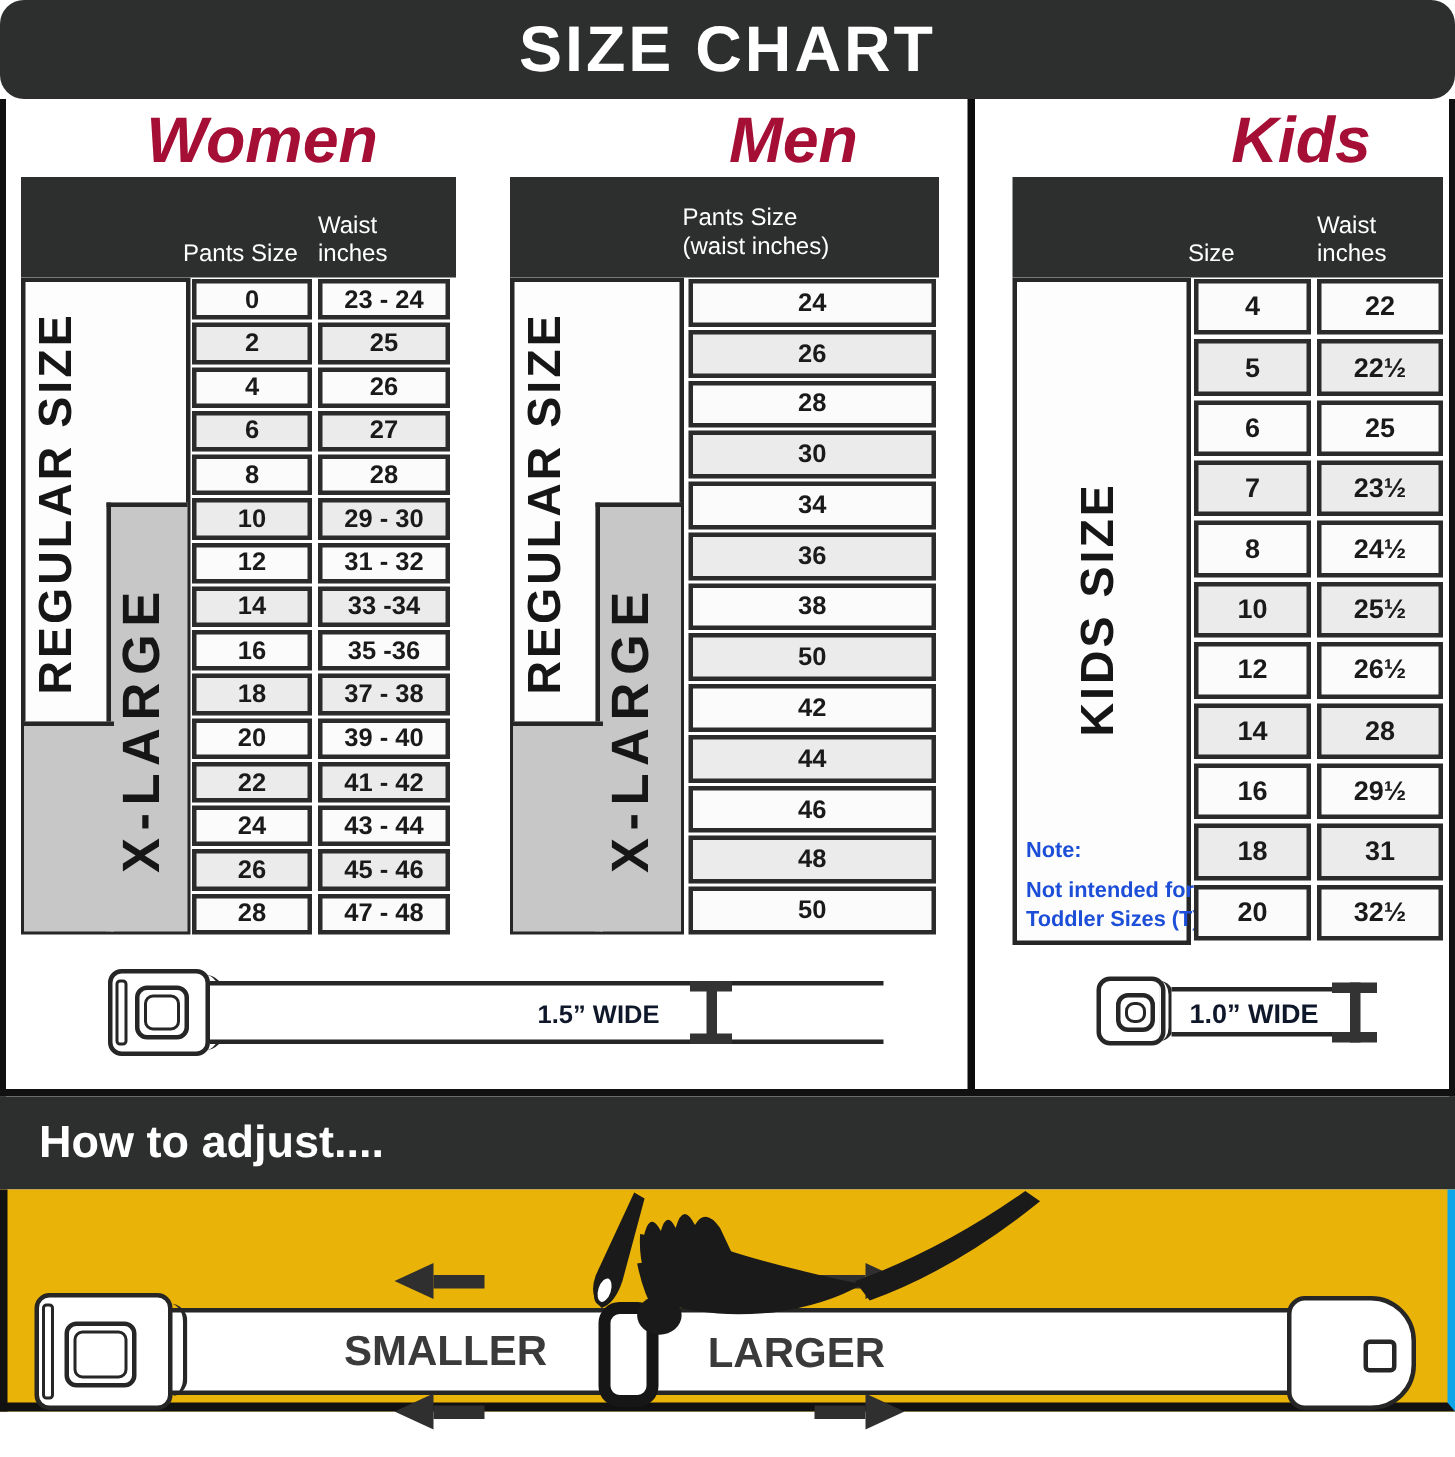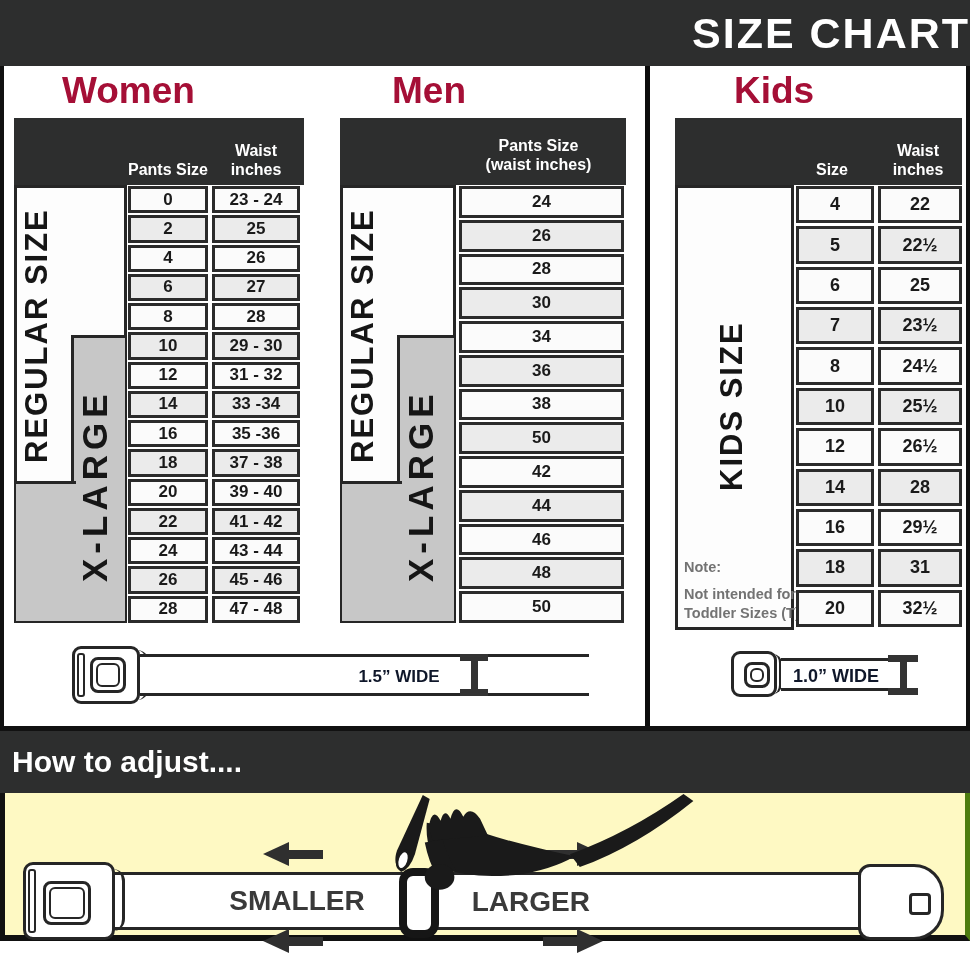--- a/index.html
+++ b/index.html
@@ -1,60 +1,60 @@
 <!DOCTYPE html>
 <html><head>
 <meta charset="utf-8">
 <style>
   * { margin:0; padding:0; box-sizing:border-box; }
   html,body { background:#ffffff; }
   body { font-family:"Liberation Sans", sans-serif; width:970px; }
   .page { position:relative; width:970px; height:971px; background:#fff; overflow:hidden; }
 
   
-  .banner { height:66px; background:#2d2e2e; display:flex; align-items:center; justify-content:flex-end; }
+  .banner { height:66px; background:#2d2e2e; display:flex; align-items:center; justify-content:center;border-radius:16px; }
   .banner span { color:#fff; font-size:43px; font-weight:700; letter-spacing:2px; }
 
   
   .content { position:relative; height:665px; background:#fff;
              border-left:4px solid #111; border-right:4px solid #111; border-bottom:5px solid #111; }
   .divider { position:absolute; left:641px; top:0; bottom:0; width:5px; background:#0c0c0c; }
 
-  .sec-h { position:absolute; top:4px; font-size:37px; font-weight:700; color:#a50f36; text-align:left; white-space:nowrap; }
+  .sec-h { position:absolute; top:4px; font-size:43px; font-weight:700; color:#a50f36; text-align:right; white-space:nowrap;font-style:italic; }
   .women-h { left:58px;  width:190px; }
   .men-h   { left:388px; width:180px; }
   .kids-h  { left:730px; width:180px; }
 
   
   .thead { position:absolute; top:52px; height:67px; background:#2d2e2e; color:#fff; }
   .w-head { left:10px;  width:290px; }
   .m-head { left:336px; width:286px; }
   .k-head { left:671px; width:287px; }
-  .th { position:absolute; bottom:5px; font-size:16px; font-weight:700; text-align:center; line-height:1.18; white-space:nowrap; }
+  .th { position:absolute; bottom:5px; font-size:16px; font-weight:400; line-height:1.18; white-space:nowrap; }
   .w-head .th-pants { left:108px; width:92px; }
   .w-head .th-waist { left:198px; width:88px; }
   .m-head .th-pants { left:115px; width:167px; bottom:10px; }
   .k-head .th-size  { left:117px; width:80px; }
   .k-head .th-waist { left:203px; width:80px; }
 
   
   .labelbox { position:absolute; top:119px; background:#fdfdfd; border:3px solid #262626; }
   .w-label { left:10px;  width:113px; height:438px; }
   .m-label { left:336px; width:116px; height:438px; }
   .k-label { left:671px; width:119px; height:445px; }
   .gray-right  { position:absolute; right:-1px; top:147px; bottom:-1px; left:54px; background:#c7c7c7;
                  border-left:3px solid #262626; border-top:3px solid #262626; }
   .gray-bottom { position:absolute; left:-1px; top:293px; bottom:-1px; width:60px; background:#c7c7c7;
                  border-top:3px solid #262626; }
   .vtext { position:absolute; writing-mode:vertical-rl; transform:rotate(180deg);
            font-weight:700; color:#161616; text-align:center; white-space:nowrap; }
   .v-regular { left:2px;  top:4px;   height:288px; font-size:31px; letter-spacing:2px; }
   .v-xlarge  { left:58px; top:160px; height:276px; font-size:35px; letter-spacing:5px; }
   .v-kids    { left:36px; top:116px; height:204px; font-size:31px; letter-spacing:2px; }
-  .note { position:absolute; left:6px; bottom:4px; font-size:14.5px; font-weight:600; color:#737373; line-height:1.3; white-space:nowrap; }
+  .note { position:absolute; left:6px; bottom:4px; font-size:14.5px; font-weight:600; color:#1d4ed8; line-height:1.3; white-space:nowrap; }
   .note .note-title { margin-bottom:8px; }
 
   
   .rows { position:absolute; display:flex; flex-direction:column; }
   .w-rows { left:124px; top:120px; width:172px; height:437px; gap:2px; }
   .m-rows { left:455px; top:120px; width:165px; height:437px; gap:2px; }
   .k-rows { left:792px; top:120px; width:166px; height:441px; gap:3px; }
   .row { flex:1; display:flex; gap:4px; }
   .cell { border:3px solid #2b2b2b; background:#fbfbfb; display:flex; align-items:center; justify-content:center;
           font-size:17px; font-weight:700; color:#1a1a1a; white-space:nowrap; }
@@ -84,25 +84,25 @@
   .kids-belt-label  { left:782px; top:600px; width:100px; font-size:18px; }
   .ibeam { position:absolute; }
   .ibeam::before, .ibeam::after { content:''; position:absolute; left:0; right:0; height:7px; background:#333; }
   .ibeam::before { top:0; } .ibeam::after { bottom:0; }
   .ibeam .stem { position:absolute; left:50%; margin-left:-3.5px; top:0; bottom:0; width:7px; background:#333; }
   .adult-ibeam { left:456px; top:588px; width:28px; height:42px; }
   .kids-ibeam  { left:884px; top:589px; width:30px; height:40px; }
 
   
   .adjust-band { height:62px; background:#2d2e2e; display:flex; align-items:center; }
-  .adjust-band span { color:#fff; font-size:30px; font-weight:700; margin-left:12px; }
-
-  
-  .adjust-area { position:relative; height:148px; background:#fef9c3;
-                 border-left:5px solid #111; border-right:5px solid #4d7c0f; border-bottom:6px solid #111; }
+  .adjust-band span { color:#fff; font-size:30px; font-weight:700; margin-left:26px; }
+
+  
+  .adjust-area { position:relative; height:148px; background:#eab308;
+                 border-left:5px solid #111; border-right:5px solid #0ea5e9; border-bottom:6px solid #111; }
   .big-strap { position:absolute; left:95px; top:79px; width:763px; height:58px; background:#fff;
                border-top:3px solid #262626; border-bottom:3px solid #262626; }
   .belt-tip { position:absolute; left:853px; top:71px; width:86px; height:76px; background:#fff;
               border:3px solid #262626; border-radius:12px 30px 30px 12px; }
   .belt-tip .tip-hole { position:absolute; left:48px; top:26px; width:22px; height:22px;
                         border:3px solid #262626; border-radius:4px; }
   .big-buckle { left:18px; top:69px; width:92px; height:78px; border-radius:10px; }
   .big-buckle .btn { left:17px; top:16px; width:48px; height:44px; }
   .big-joint { left:108px; top:76px; width:12px; height:62px; }
   .slider { position:absolute; left:394px; top:75px; width:40px; height:70px; background:#fff;

